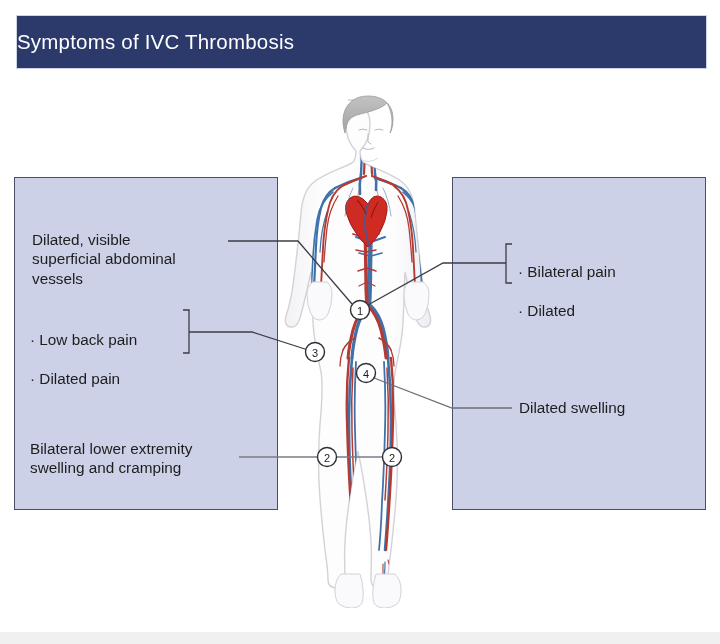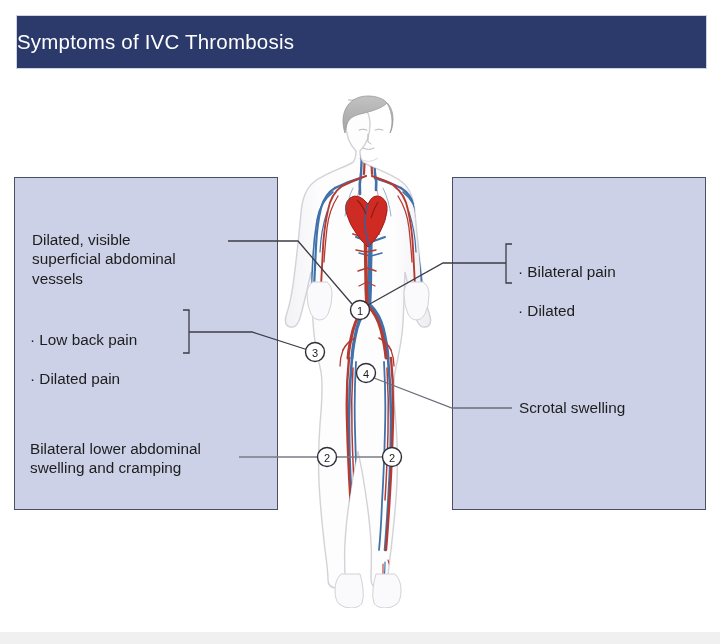--- a/index.html
+++ b/index.html
@@ -387,24 +387,24 @@
 
   <div class="panel-text" id="txt-dilated">Dilated, visible
 superficial abdominal
 vessels</div>
 
   <div class="panel-text" id="txt-lowback">
     <span class="bullet-line">· Low back pain</span>
     <span class="bullet-line">· Dilated pain</span>
   </div>
 
-  <div class="panel-text" id="txt-bilat">Bilateral lower abdominal
+  <div class="panel-text" id="txt-bilat">Bilateral lower extremity
 swelling and cramping</div>
 
   <div class="panel-text" id="txt-abdnaus">
     <span class="bullet-line">· Bilateral pain</span>
     <span class="bullet-line">· Dilated</span>
   </div>
 
-  <div class="panel-text" id="txt-scrotal">Scrotal swelling</div>
+  <div class="panel-text" id="txt-scrotal">Dilated swelling</div>
 
   <div id="bottom-strip"></div>
 </div>
 
 </body></html>

